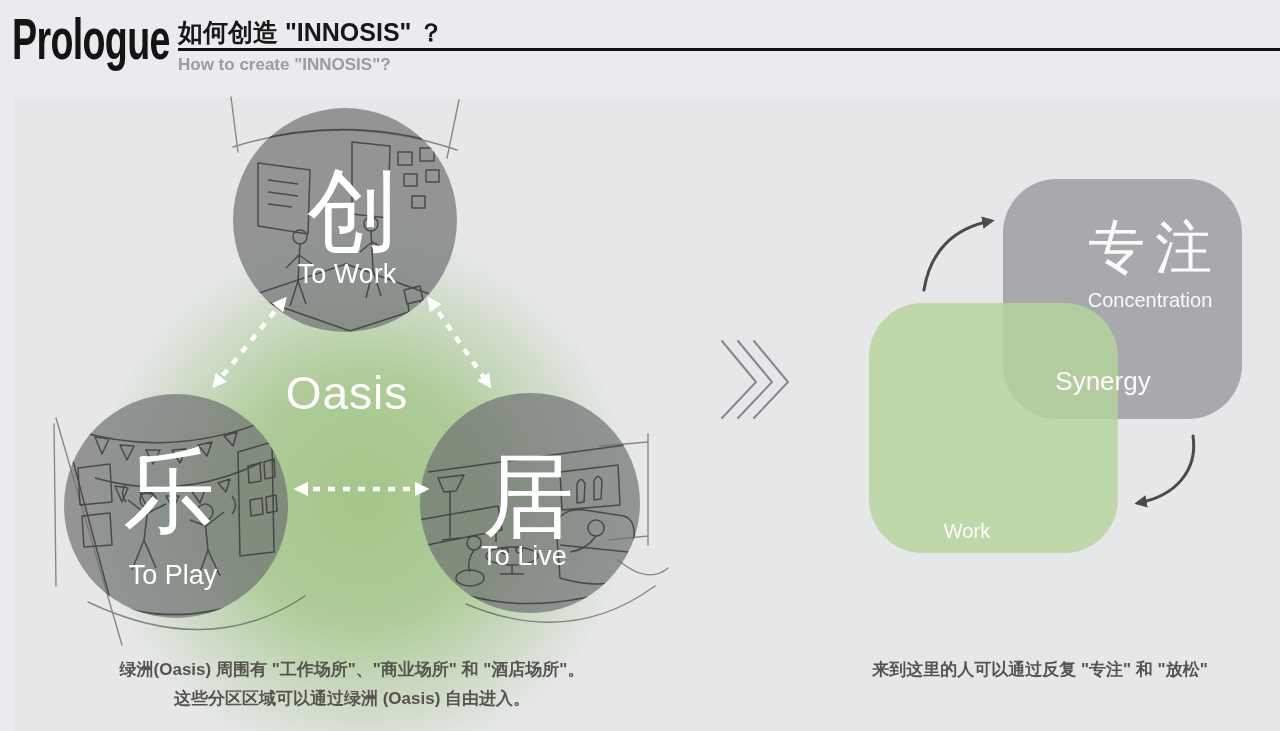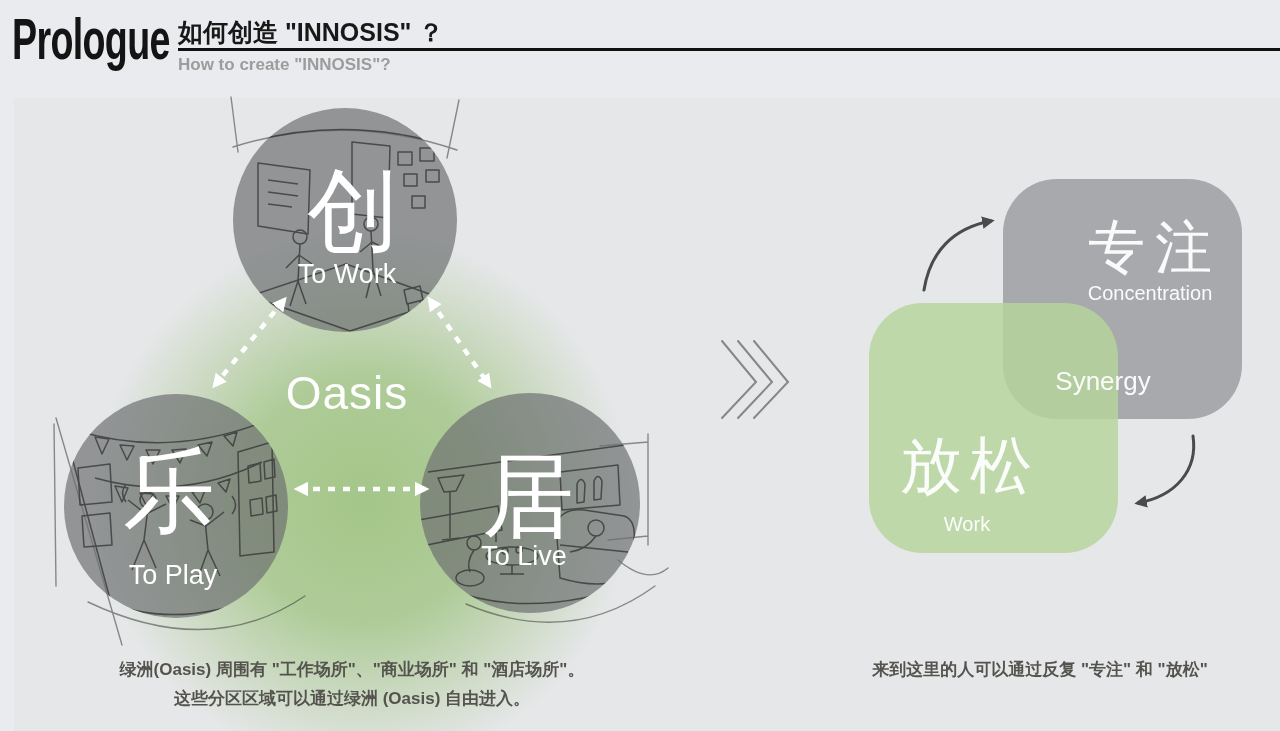--- a/index.html
+++ b/index.html
@@ -45,21 +45,21 @@
   .lbl{
     position:absolute; transform:translate(-50%,-50%);
     color:#fff; text-align:center; white-space:nowrap; line-height:1;
   }
   .lbl-oasis   { font-size:46px; font-weight:400; letter-spacing:1px; }
   .lbl-bigchar { font-family:"Liberation Serif", serif; font-size:92px; font-weight:400; }
   .lbl-node    { font-size:27px; font-weight:400; }
   .lbl-sqchar  { font-family:"Liberation Serif", serif; font-weight:400; opacity:.95; }
   .lbl-conc-char  { font-size:57px; letter-spacing:10px; }
   .lbl-relax-char { font-size:62px; letter-spacing:8px; }
-  .lbl-sqlabel { font-size:20px; opacity:.95; }
+  .lbl-sqlabel { font-size:20px; opacity:.95;margin-top:7px; }
   .lbl-syn-zh  { font-family:"Liberation Serif", serif; font-size:26px; letter-spacing:5px; opacity:.92; }
   .lbl-syn-en  { font-size:26px; opacity:.95;margin-left:44px; }
 
   
   .caption{
     position:absolute; text-align:center;
     font-size:17px; font-weight:700; color:#55534e; line-height:29px;
   }
   .caption-left { left:84px;  top:655px; width:536px; }
   .caption-right{ left:852px; top:655px; width:376px; }
@@ -194,21 +194,20 @@
   <div class="lbl lbl-node" style="left:347px; top:274px;">To Work</div>
   <div class="lbl lbl-bigchar" style="left:169px; top:492px;">乐</div>
   <div class="lbl lbl-node" style="left:173px; top:559px;margin-top:16px;">To Play</div>
   <div class="lbl lbl-bigchar" style="left:528px; top:497px;">居</div>
   <div class="lbl lbl-node" style="left:524px; top:556px;">To Live</div>
   <div class="lbl lbl-sqchar lbl-conc-char" style="left:1155px; top:247px;">专注</div>
 
   <div class="lbl lbl-oasis" style="left:347px; top:393px;">Oasis</div>
   <div class="lbl lbl-sqlabel" style="left:1150px; top:293px;">Concentration</div>
   <div class="lbl lbl-syn-en" style="left:1059px; top:381px;">Synergy</div>
-  <div class="lbl lbl-sqchar lbl-relax-char" style="left:970px;  top:466px;">放松</div>
   <div class="lbl lbl-sqlabel" style="left:967px;  top:524px;">Work</div>
 
   <div class="caption caption-left">
     <div>绿洲(Oasis) 周围有 "工作场所"、"商业场所" 和 "酒店场所"。</div>
     <div>这些分区区域可以通过绿洲 (Oasis) 自由进入。</div>
   </div>
   <div class="caption caption-right">
     <div>来到这里的人可以通过反复 "专注" 和 "放松"</div>
   </div>
 

